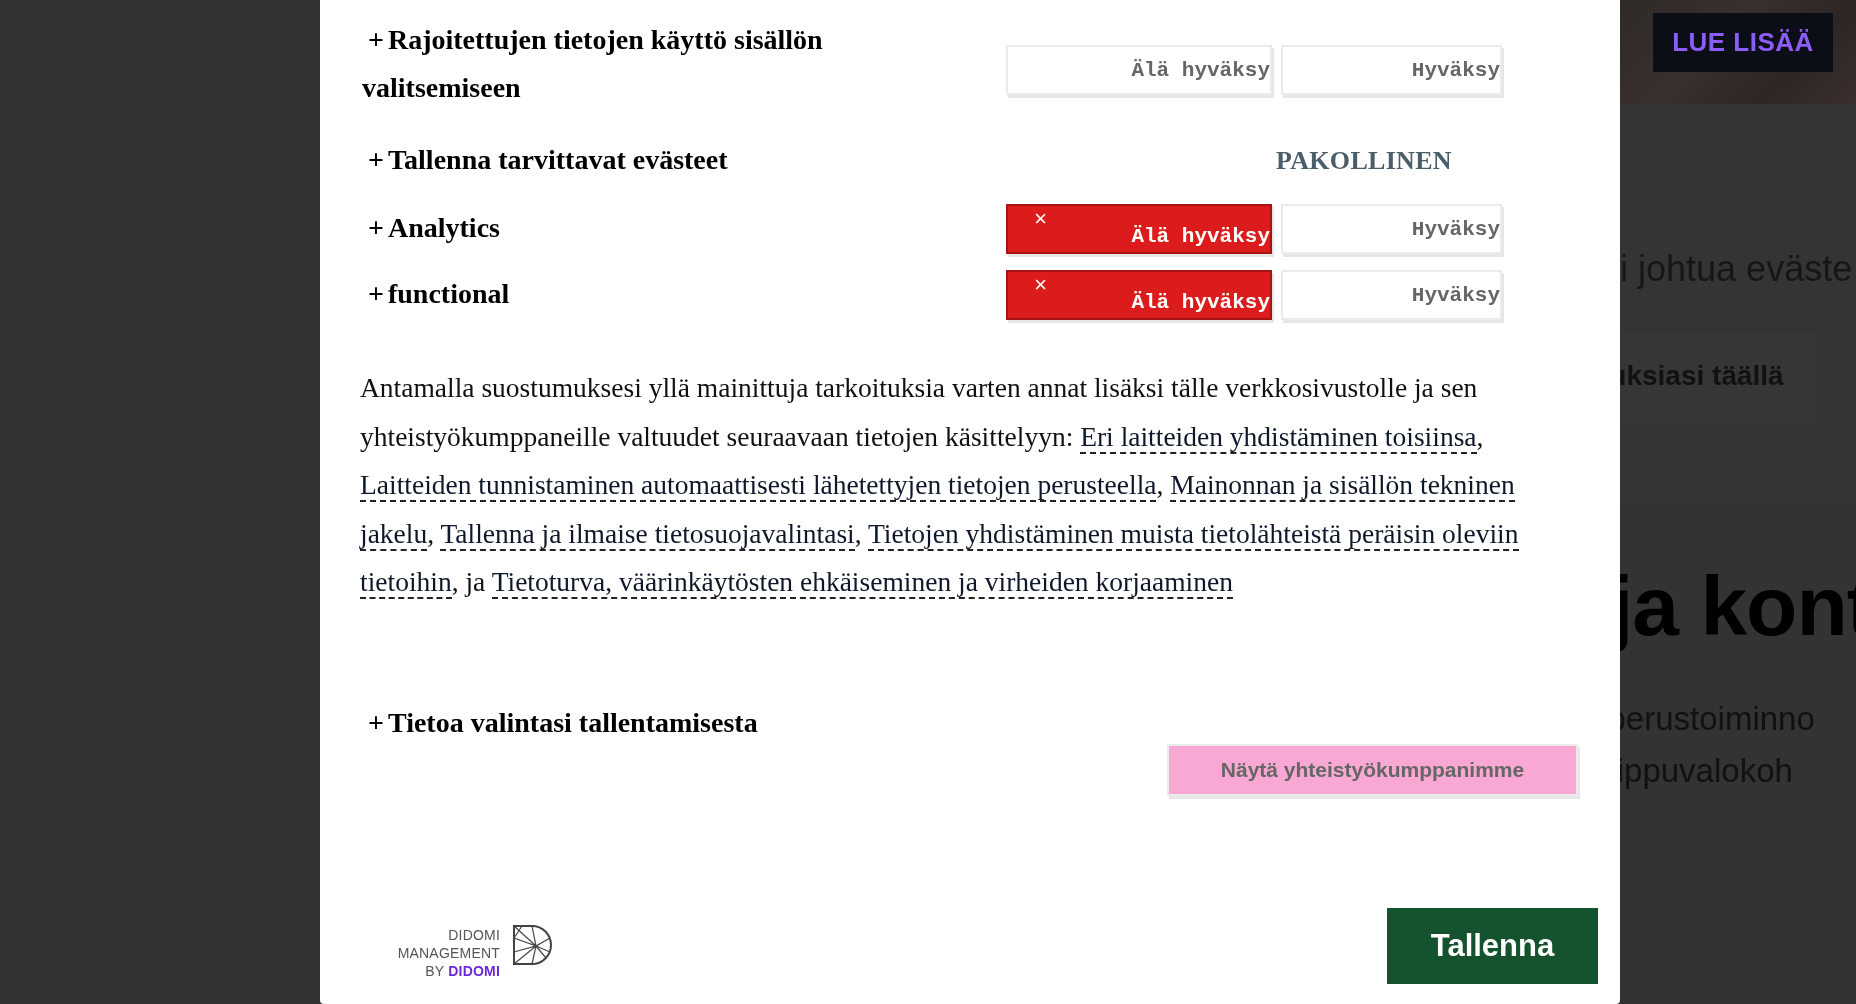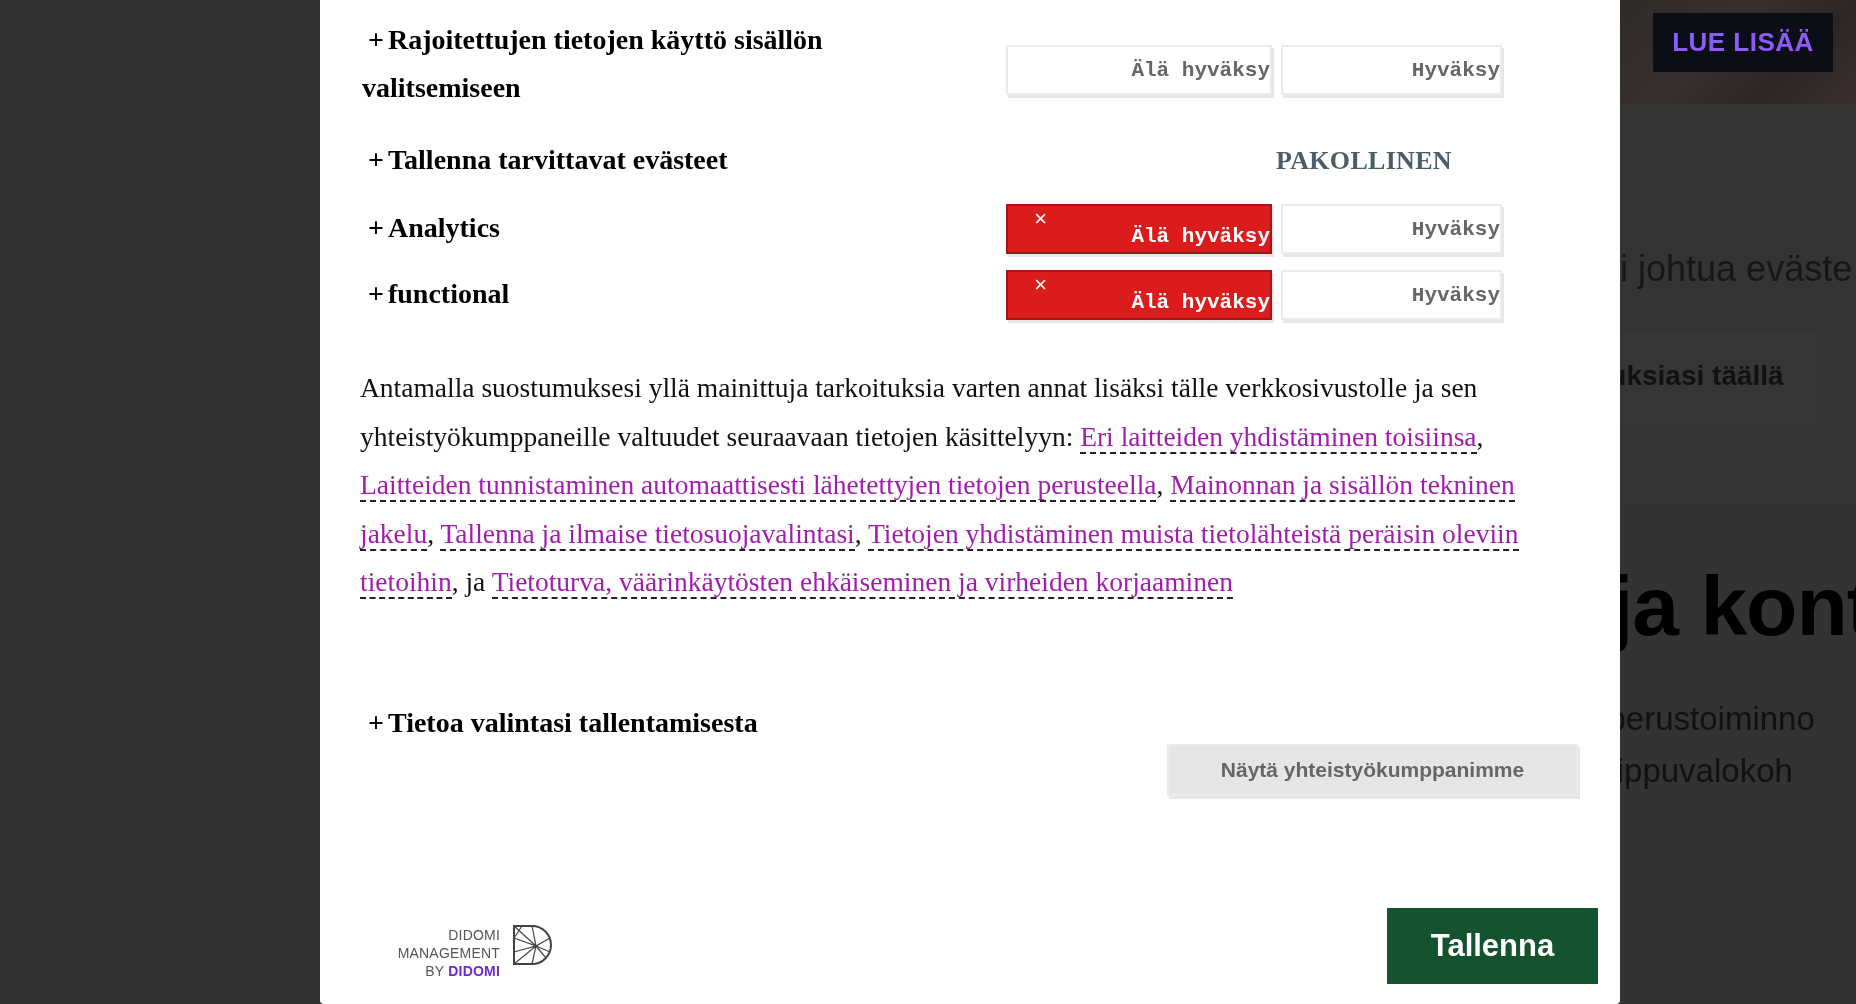--- a/index.html
+++ b/index.html
@@ -65,25 +65,25 @@
   }
   .btn-deny.active .lbl { margin-top:14px; }
   .required-label {
     position:absolute; left:956px; top:146px; font-family:"Liberation Serif", serif; font-weight:bold;
     font-size:26px; color:#4a5d6b; letter-spacing:0.3px;
   }
   .desc {
     position:absolute; left:40px; top:364px; width:1180px;
     font-family:"Liberation Serif", serif; font-size:27.5px; line-height:48.5px; color:#111;
   }
-  .desc .vendor-link { color:#a21caf; text-decoration:none; border-bottom:2px dashed #222; cursor:pointer; }
+  .desc .vendor-link { color:#0f172a; text-decoration:none; border-bottom:2px dashed #222; cursor:pointer; }
   .about-title { top:699px; }
   .partners-btn {
     position:absolute; left:847px; top:744px; width:411px; height:52px;
-    box-sizing:border-box; background:#e5e5e5; border:2px solid #ebebeb; box-shadow:2px 3px 0 #e6e6e6;
+    box-sizing:border-box; background:#f9a8d4; border:2px solid #ebebeb; box-shadow:2px 3px 0 #e6e6e6;
     font-weight:bold; font-size:21px; color:#666; display:flex; align-items:center; justify-content:center;
   }
   .save-btn {
     position:absolute; left:1067px; top:908px; width:211px; height:76px;
     background:#14532d; color:#fff; font-weight:bold; font-size:31px;
     display:flex; align-items:center; justify-content:center; border:none;
   }
   .didomi-text {
     position:absolute; left:26px; top:926px; width:154px; text-align:right;
     font-size:14px; line-height:18px; color:#555; letter-spacing:0.2px;

